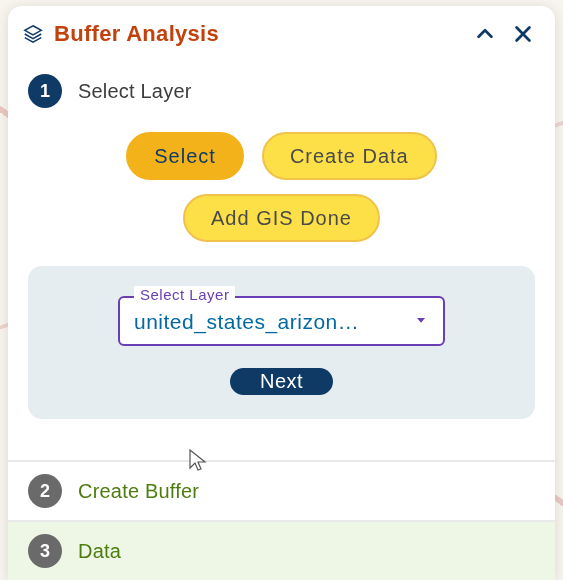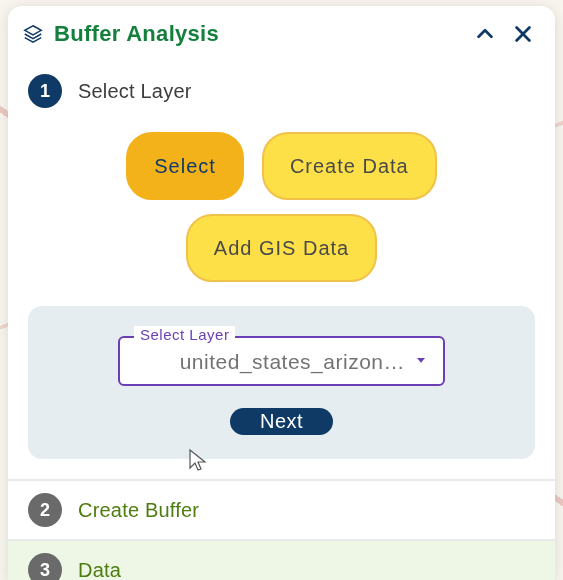--- a/index.html
+++ b/index.html
@@ -28,21 +28,21 @@
     flex-direction: column;
     overflow: hidden;
   }
   .panel-header {
     display: flex;
     align-items: center;
     padding: 14px 18px 10px 14px;
     gap: 10px;
   }
   .panel-title {
-    color: #15803d;
+    color: #c2410c;
     font-size: 22px;
     font-weight: 600;
     flex: 1;
     letter-spacing: 0.3px;
   }
   .hdr-icon {
     color: #0f3a66;
     display: inline-flex;
     align-items: center;
   }
@@ -93,21 +93,21 @@
 
   .pill-row {
     display: flex;
     justify-content: center;
     gap: 18px;
     margin-top: 10px;
     flex-wrap: wrap;
   }
   .pill {
     border-radius: 26px;
-    padding: 20px 26px;
+    padding: 10px 26px;
     font-size: 20px;
     letter-spacing: 1px;
     cursor: pointer;
     font-weight: 500;
     line-height: 1.2;
   }
   .pill-selected {
     background: #f4b21a;
     color: #0f3a66;
     border: 2px solid #f4b21a;
@@ -139,26 +139,25 @@
     left: 14px;
     background: #fff;
     padding: 0 6px;
     color: #6a3eb5;
     font-size: 15px;
     letter-spacing: 0.5px;
   }
   .field-value {
     flex: 1;
     font-size: 21px;
-    color: #737373;
+    color: #0369a1;
     letter-spacing: 0.5px;
     white-space: nowrap;
     overflow: hidden;
     text-overflow: ellipsis;
-    text-align: right;
   }
   .field-caret {
     color: #6a3eb5;
     width: 16px; height: 16px;
     margin-left: 8px;
   }
   .next-row {
     display: flex;
     justify-content: center;
     margin-top: 22px;
@@ -217,21 +216,21 @@
     <div class="step-num active">1</div>
     <div class="step-title">Select Layer</div>
   </div>
 
   <div class="step-body">
     <div class="pill-row">
       <div class="pill pill-selected">Select</div>
       <div class="pill pill-outline">Create Data</div>
     </div>
     <div class="pill-row" style="margin-top:14px;">
-      <div class="pill pill-outline">Add GIS Data</div>
+      <div class="pill pill-outline">Add GIS Done</div>
     </div>
 
     <div class="card">
       <div class="field-wrap">
         <span class="field-label">Select Layer</span>
         <span class="field-value">united_states_arizon…</span>
         <span>
           <svg class="field-caret" viewBox="0 0 24 24" fill="currentColor">
             <polygon points="6 9 18 9 12 16"></polygon>
           </svg>

